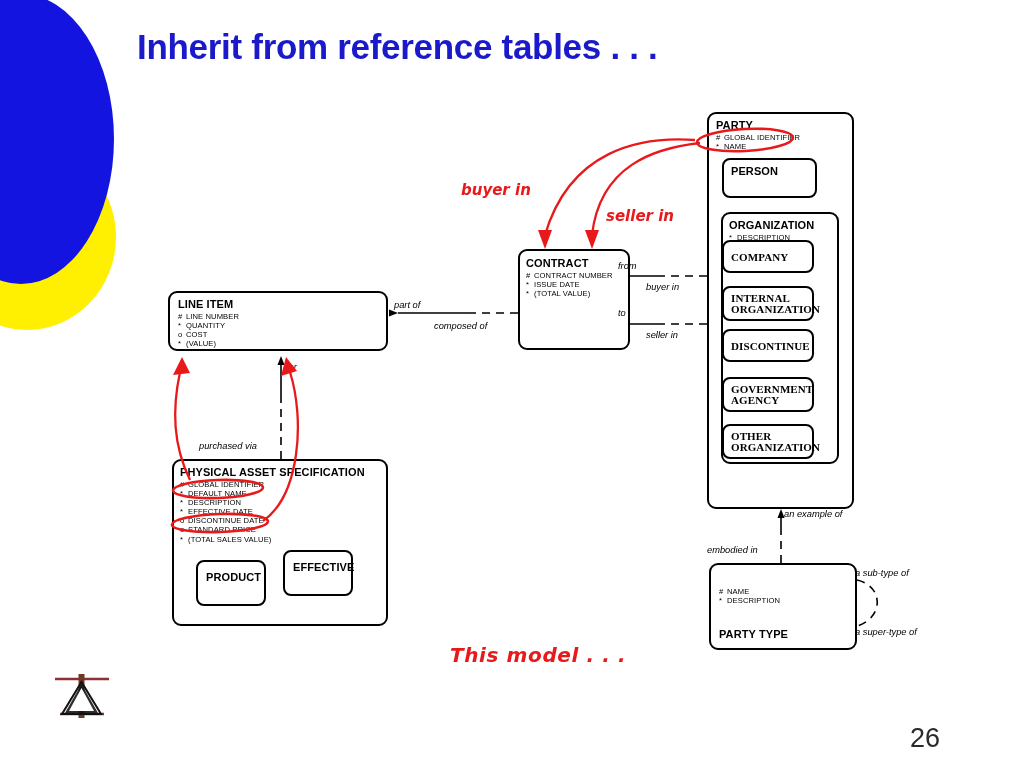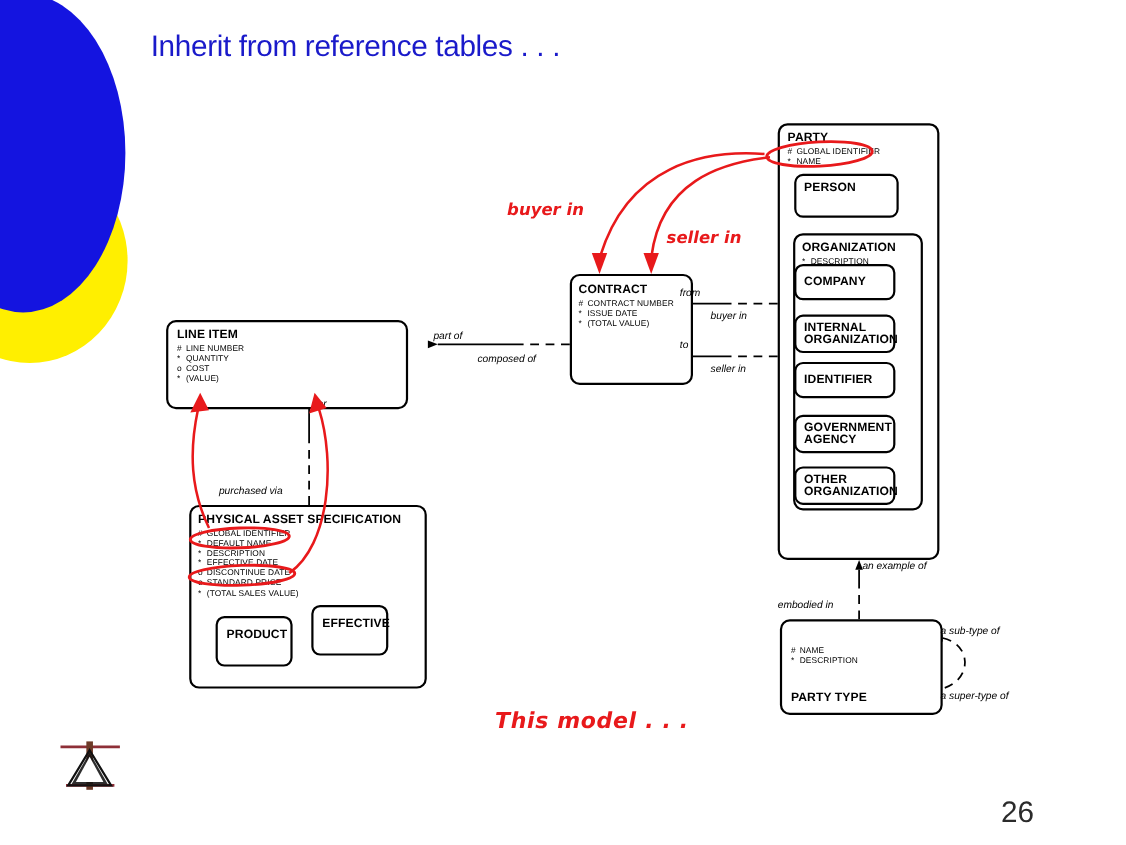--- a/index.html
+++ b/index.html
@@ -42,22 +42,22 @@
     height: 186px;
     background: #ffef00;
     z-index: 2;
   }
 
   
   #page-title {
     position: absolute;
     left: 137px;
     top: 27px;
-    font-size: 27px;
-    font-weight: normal;
+    font-size: 35px;
+    font-weight: bold;
     color: #1a1aca;
     letter-spacing: -0.3px;
     white-space: nowrap;
     z-index: 5;
   }
 
   
   .entity {
     position: absolute;
     box-sizing: border-box;
@@ -102,21 +102,21 @@
   }
   #box-person > .entity-name { position: absolute; left: 7px; top: 5px; }
 
   #box-organization {
     left: 721px; top: 212px; width: 118px; height: 252px;
   }
   #box-organization > .entity-name { position: absolute; left: 6px; top: 5px; }
   #box-organization > .attr-list  { position: absolute; left: 6px; top: 19px; }
 
   .org-child {
-    width: 92px; height: 33px; border-radius: 8px; left: 722px;
+    width: 92px; height: 33px; border-radius: 8px; left: 722px; font-family: Liberation Serif, serif;
   }
   .org-child > .entity-name {
     position: absolute; left: 7px; top: 50%;
     transform: translateY(-50%);
     white-space: normal; line-height: 11px;
   }
   #box-company             { top: 240px; }
   #box-internal-org        { top: 286px; height: 35px; }
   #box-government          { top: 329px; }
   #box-government-agency   { top: 377px; height: 35px; }
@@ -128,21 +128,21 @@
   #box-party-type > .entity-name { position: absolute; left: 8px; top: 19px; margin-top: 44px; }
   #box-party-type > .attr-list  { position: absolute; left: 8px; top: 22px; }
 
   #box-contract {
     left: 518px; top: 249px; width: 112px; height: 101px;
   }
   #box-contract > .entity-name { position: absolute; left: 6px; top: 6px; }
   #box-contract > .attr-list  { position: absolute; left: 6px; top: 20px; }
 
   #box-line-item {
-    left: 151px; top: 291px; width: 220px; height: 81px; padding-left: 16px;
+    left: 168px; top: 291px; width: 220px; height: 60px; padding-left: 16px;
   }
   #box-line-item > .entity-name { position: absolute; left: 8px; top: 5px; }
   #box-line-item > .attr-list  { position: absolute; left: 8px; top: 19px; }
 
   #box-pas {
     left: 172px; top: 459px; width: 216px; height: 167px;
   }
   #box-pas > .entity-name { position: absolute; left: 6px; top: 5px; }
   #box-pas > .attr-list  { position: absolute; left: 6px; top: 19px; }
 
@@ -286,21 +286,21 @@
     </ul>
   </div>
 
   <div class="entity org-child" id="box-company">
     <div class="entity-name">COMPANY</div>
   </div>
   <div class="entity org-child" id="box-internal-org">
     <div class="entity-name">INTERNAL ORGANIZATION</div>
   </div>
   <div class="entity org-child" id="box-government">
-    <div class="entity-name">IDENTIFIER</div>
+    <div class="entity-name">DISCONTINUE</div>
   </div>
   <div class="entity org-child" id="box-other-organization">
     <div class="entity-name">OTHER ORGANIZATION</div>
   </div>
   <div class="entity org-child" id="box-government-agency">
     <div class="entity-name">GOVERNMENT AGENCY</div>
   </div>
 
   <div class="entity" id="box-party-type">
     <div class="entity-name">PARTY TYPE</div>

